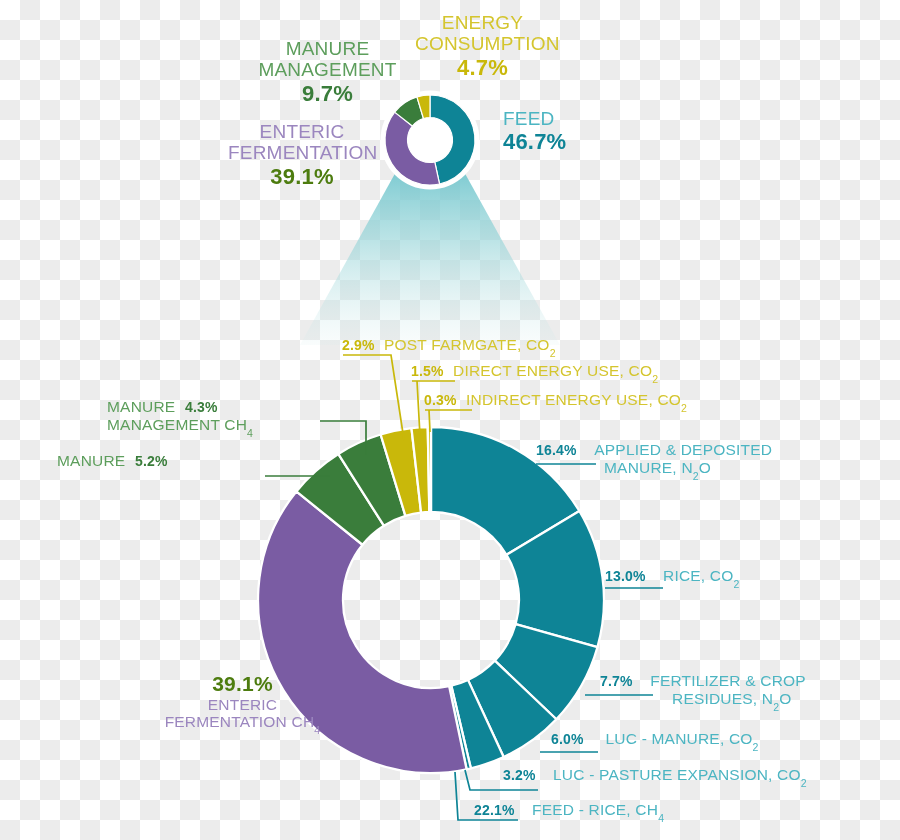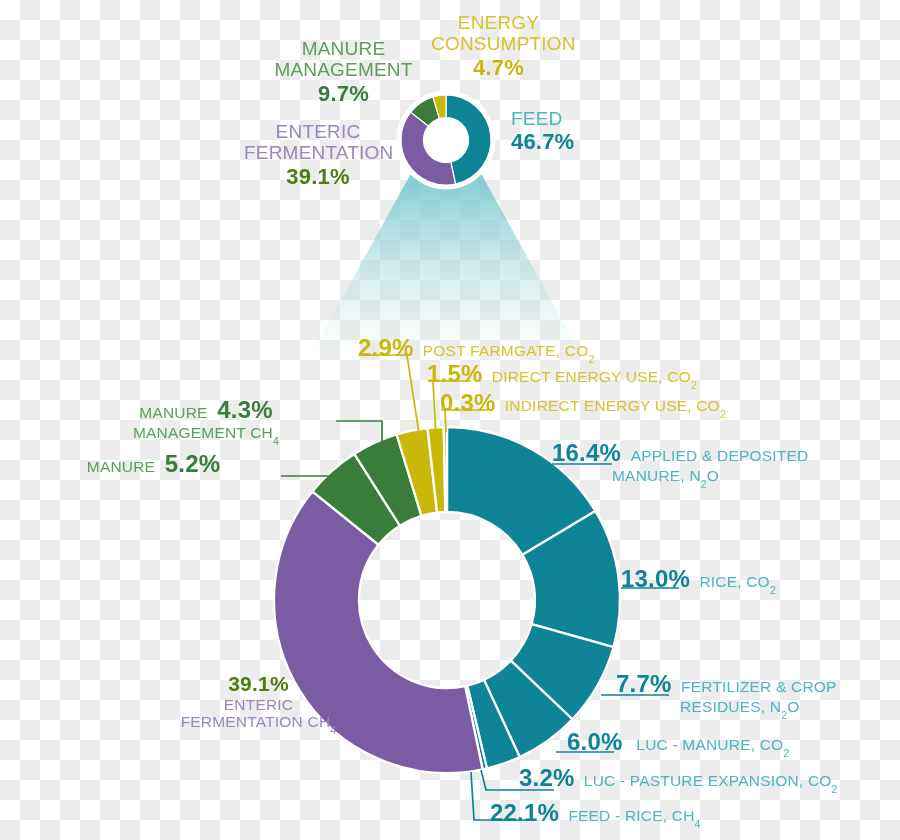--- a/index.html
+++ b/index.html
@@ -7,45 +7,45 @@
   body{
     width:900px;height:840px;position:relative;overflow:hidden;
     font-family:"Liberation Sans", sans-serif;
     background-color:#ffffff;
     background-image:
       linear-gradient(45deg,#ececec 25%,transparent 25%,transparent 75%,#ececec 75%),
       linear-gradient(45deg,#ececec 25%,transparent 25%,transparent 75%,#ececec 75%);
     background-size:40px 40px;
     background-position:0 0,20px 20px;
   }
-  .stage{position:absolute;left:16px;top:0;width:862px;height:840px;}
+  .stage{position:absolute;left:0;top:0;width:862px;height:840px;}
   svg.layer{position:absolute;left:0;top:0;width:900px;height:840px;overflow:visible;}
 
   .lbl{position:absolute;white-space:nowrap;line-height:1.12;}
   .pct{font-weight:bold;}
 
   
   .top-lbl{font-size:19px;letter-spacing:.2px;text-align:center;}
   .top-lbl .pct{font-size:22px;display:block;margin-top:1px;}
 
   .c-teal{color:#0e8496;}
-  .c-tealL{color:#4cb5c2;}
+  .c-tealL{color:#4cb5c2;margin-left:8px;}
   .c-purple{color:#4d7c0f;}
   .c-purpleL{color:#9b86bf;}
   .c-green{color:#3a7d3b;}
   .c-greenL{color:#5d9e5c;}
   .c-gold{color:#c9b80a;}
   .c-goldL{color:#d4c52e;}
 
   
   .b-lbl{font-size:16.5px;letter-spacing:.2px;}
-  .b-lbl .pct{font-size:24px;font-weight:bold;}
+  .b-lbl .pct{font-size:14px;font-weight:bold;}
   .b-lbl .nm{font-size:15.5px;}
   .b-lbl.right{text-align:left;}
-  .b-lbl.left{text-align:center;}
+  .b-lbl.left{text-align:left;padding-left:47px;}
   sub{font-size:.68em;line-height:0;position:relative;bottom:-.28em;}
 
   .block{display:block;}
 </style>
 </head>
 <body>
 
 <div class="stage">
 
   <svg class="layer" viewBox="0 0 900 840">

